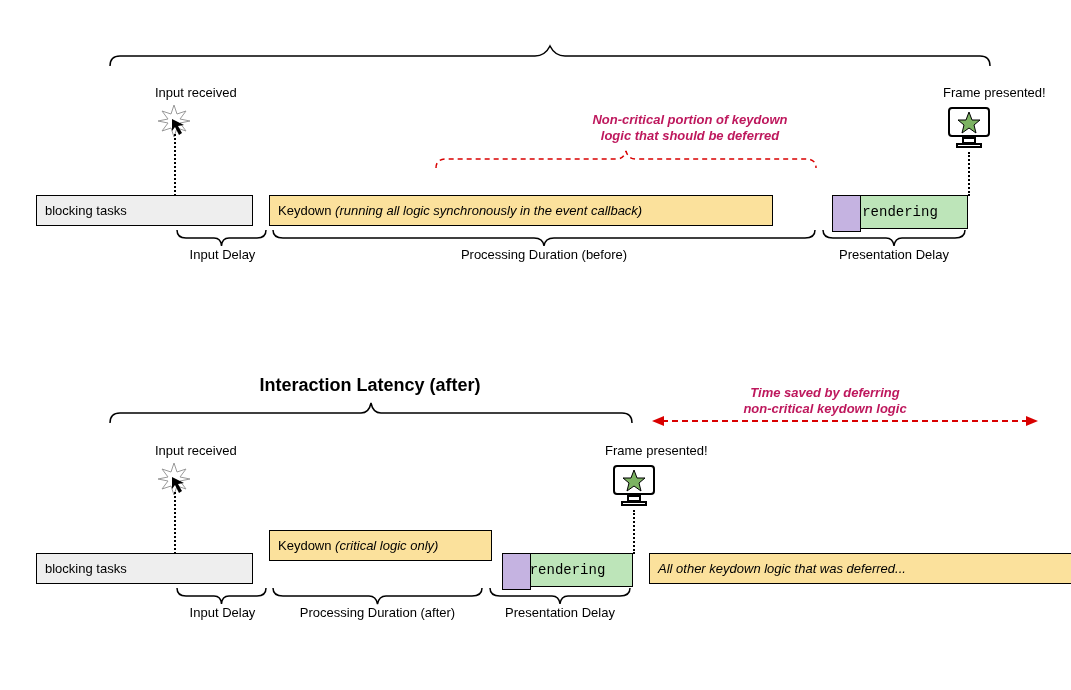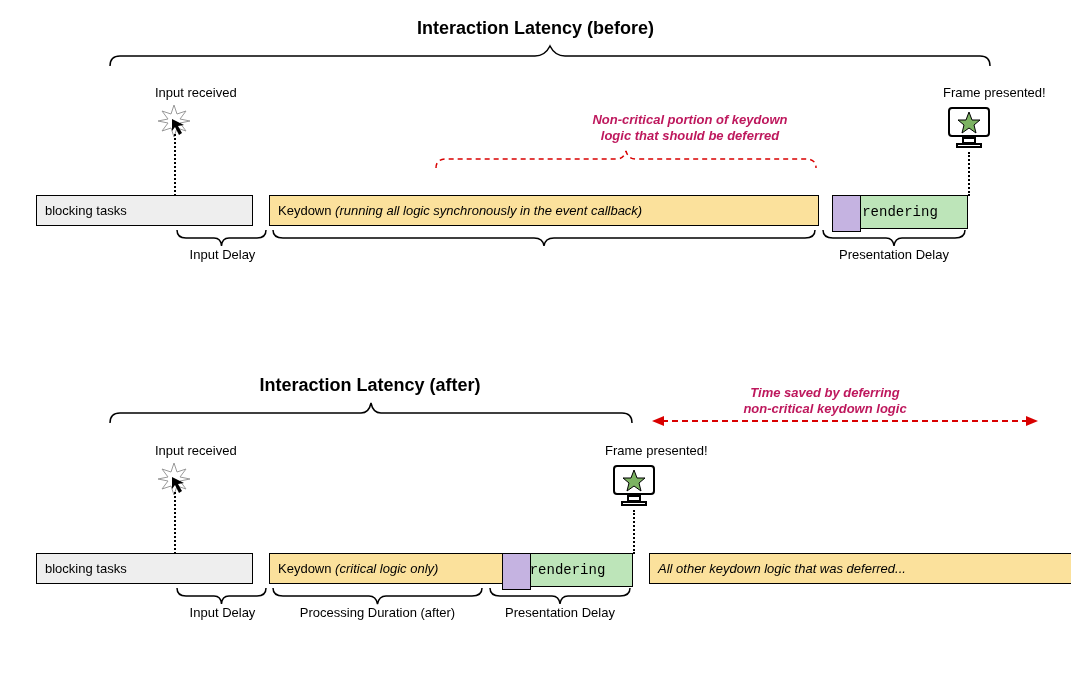--- a/index.html
+++ b/index.html
@@ -79,21 +79,20 @@
   .vdots {
     position: absolute;
     border-left: 2px dotted #000;
   }
 </style>
 </head>
 <body>
 
 <div class="diagram">
 
-  <div class="title" style="left:0;right:0;top:18px">Interaction Latency (before)</div>
 
   <svg style="position:absolute;left:105px;top:42px;width:890px;height:26px" viewBox="0 0 890 26" preserveAspectRatio="none">
     <path d="M5 24 Q5 14 15 14 L430 14 Q440 14 445 4 Q450 14 460 14 L875 14 Q885 14 885 24" fill="none" stroke="#000" stroke-width="1.5"></path>
   </svg>
 
   <div class="small-label" style="left:130px;top:85px">Input received</div>
   <div class="small-label" style="left:918px;top:85px">Frame presented!</div>
 
   <div class="burst" style="left:158px;top:105px">
     <svg viewBox="0 0 32 32">
@@ -115,35 +114,36 @@
 
   <div class="red-label" style="left:540px;top:112px;width:300px;white-space:pre-line">Non-critical portion of keydown
 logic that should be deferred</div>
   <svg style="position:absolute;left:432px;top:148px;width:388px;height:22px" viewBox="0 0 388 22" preserveAspectRatio="none">
     <path d="M4 20 Q4 11 14 11 L184 11 Q192 11 194 3 Q196 11 204 11 L374 11 Q384 11 384 20" fill="none" stroke="#d90000" stroke-width="1.5" stroke-dasharray="5 4"></path>
   </svg>
 
   <div class="task blocking" style="left:36px;top:195px;width:217px">
       <span>blocking tasks</span>
     </div>
-  <div class="task keydown" style="left:269px;top:195px;width:550px">
+  <div class="task keydown" style="left:269px;top:195px;width:504px">
     <span><span>Keydown </span><i>(running all logic synchronously in the event callback)</i></span>
   </div>
   <div class="task render" style="left:832px;top:195px;width:136px">
       <span style="position:relative;z-index:1">rendering</span>
     </div>
 
   <svg style="position:absolute;left:174px;top:228px;width:95px;height:20px" viewBox="0 0 95 20" preserveAspectRatio="none">
       <path d="M3 2 Q3 10 12 10 L40 10 Q47 10 47.5 18 Q48 10 55 10 L83 10 Q92 10 92 2" fill="none" stroke="#000" stroke-width="1.5"></path>
     </svg>
   <div class="brace-label" style="left:170px;top:247px;width:105px">Input Delay</div>
 
   <svg style="position:absolute;left:269px;top:228px;width:550px;height:20px" viewBox="0 0 550 20" preserveAspectRatio="none">
       <path d="M4 2 Q4 10 14 10 L265 10 Q274 10 275 18 Q276 10 285 10 L536 10 Q546 10 546 2" fill="none" stroke="#000" stroke-width="1.5"></path>
     </svg>
+  <div class="brace-label" style="left:269px;top:247px;width:550px">Processing Duration (before)</div>
 
   <svg style="position:absolute;left:819px;top:228px;width:150px;height:20px" viewBox="0 0 150 20" preserveAspectRatio="none">
       <path d="M4 2 Q4 10 14 10 L67 10 Q74 10 75 18 Q76 10 83 10 L136 10 Q146 10 146 2" fill="none" stroke="#000" stroke-width="1.5"></path>
     </svg>
   <div class="brace-label" style="left:819px;top:247px;width:150px">Presentation Delay</div>
 
   <div class="title" style="left:90px;top:375px;width:560px">Interaction Latency (after)</div>
 
   <svg style="position:absolute;left:105px;top:399px;width:532px;height:26px" viewBox="0 0 532 26" preserveAspectRatio="none">
     <path d="M5 24 Q5 14 15 14 L256 14 Q264 14 266 4 Q268 14 276 14 L517 14 Q527 14 527 24" fill="none" stroke="#000" stroke-width="1.5"></path>
@@ -174,21 +174,21 @@
         <rect x="18" y="34" width="12" height="5" fill="#fff" stroke="#000" stroke-width="2"></rect>
         <rect x="12" y="40" width="24" height="3" fill="#fff" stroke="#000" stroke-width="2"></rect>
         <polygon points="24,8 27,16 35,16 29,21 31,29 24,24 17,29 19,21 13,16 21,16" fill="#7cb362" stroke="#000" stroke-width="1"></polygon>
       </svg>
   </div>
   <div class="vdots" style="left:633px;top:510px;height:44px"></div>
 
   <div class="task blocking" style="left:36px;top:553px;width:217px">
       <span>blocking tasks</span>
     </div>
-  <div class="task keydown" style="left:269px;top:553px;width:260px">
+  <div class="task keydown" style="left:269px;top:530px;width:223px">
     <span><span>Keydown </span><i>(critical logic only)</i></span>
   </div>
   <div class="task render" style="left:502px;top:553px;width:131px">
       <span style="position:relative;z-index:1">rendering</span>
     </div>
   <div class="task keydown" style="left:649px;top:553px;width:469px;font-style:italic">
       <span>All other keydown logic that was deferred...</span>
     </div>
 
   <svg style="position:absolute;left:174px;top:586px;width:95px;height:20px" viewBox="0 0 95 20" preserveAspectRatio="none">

